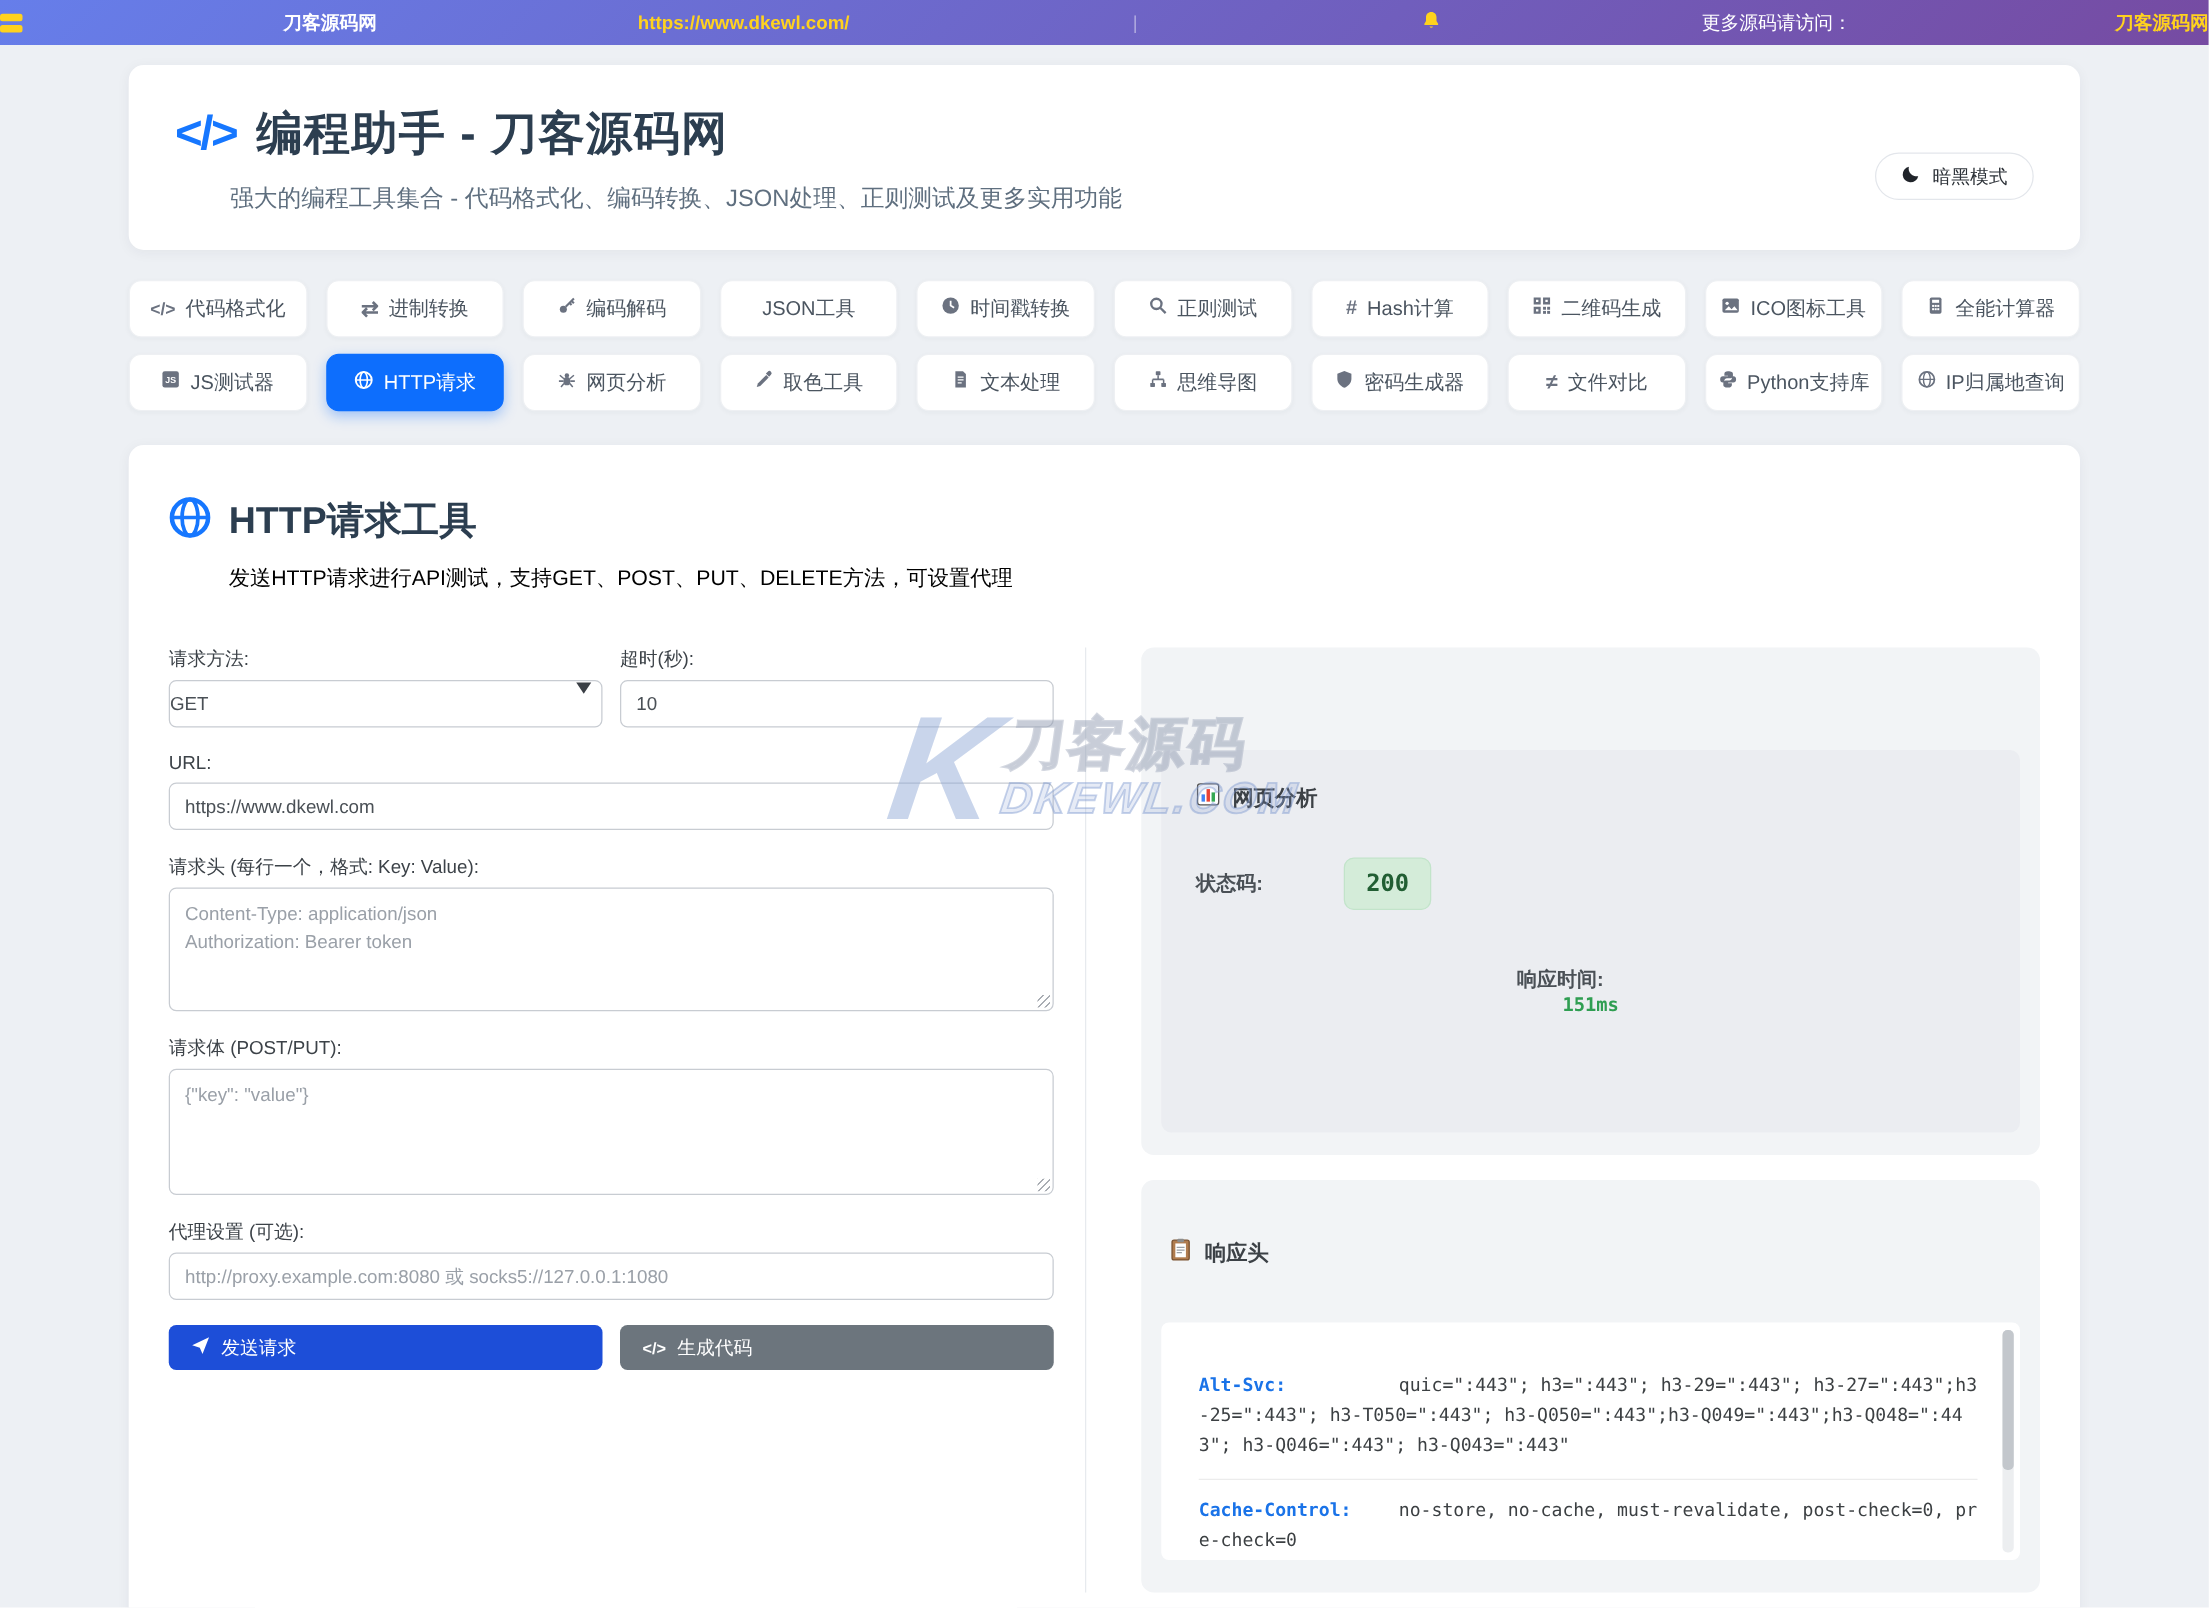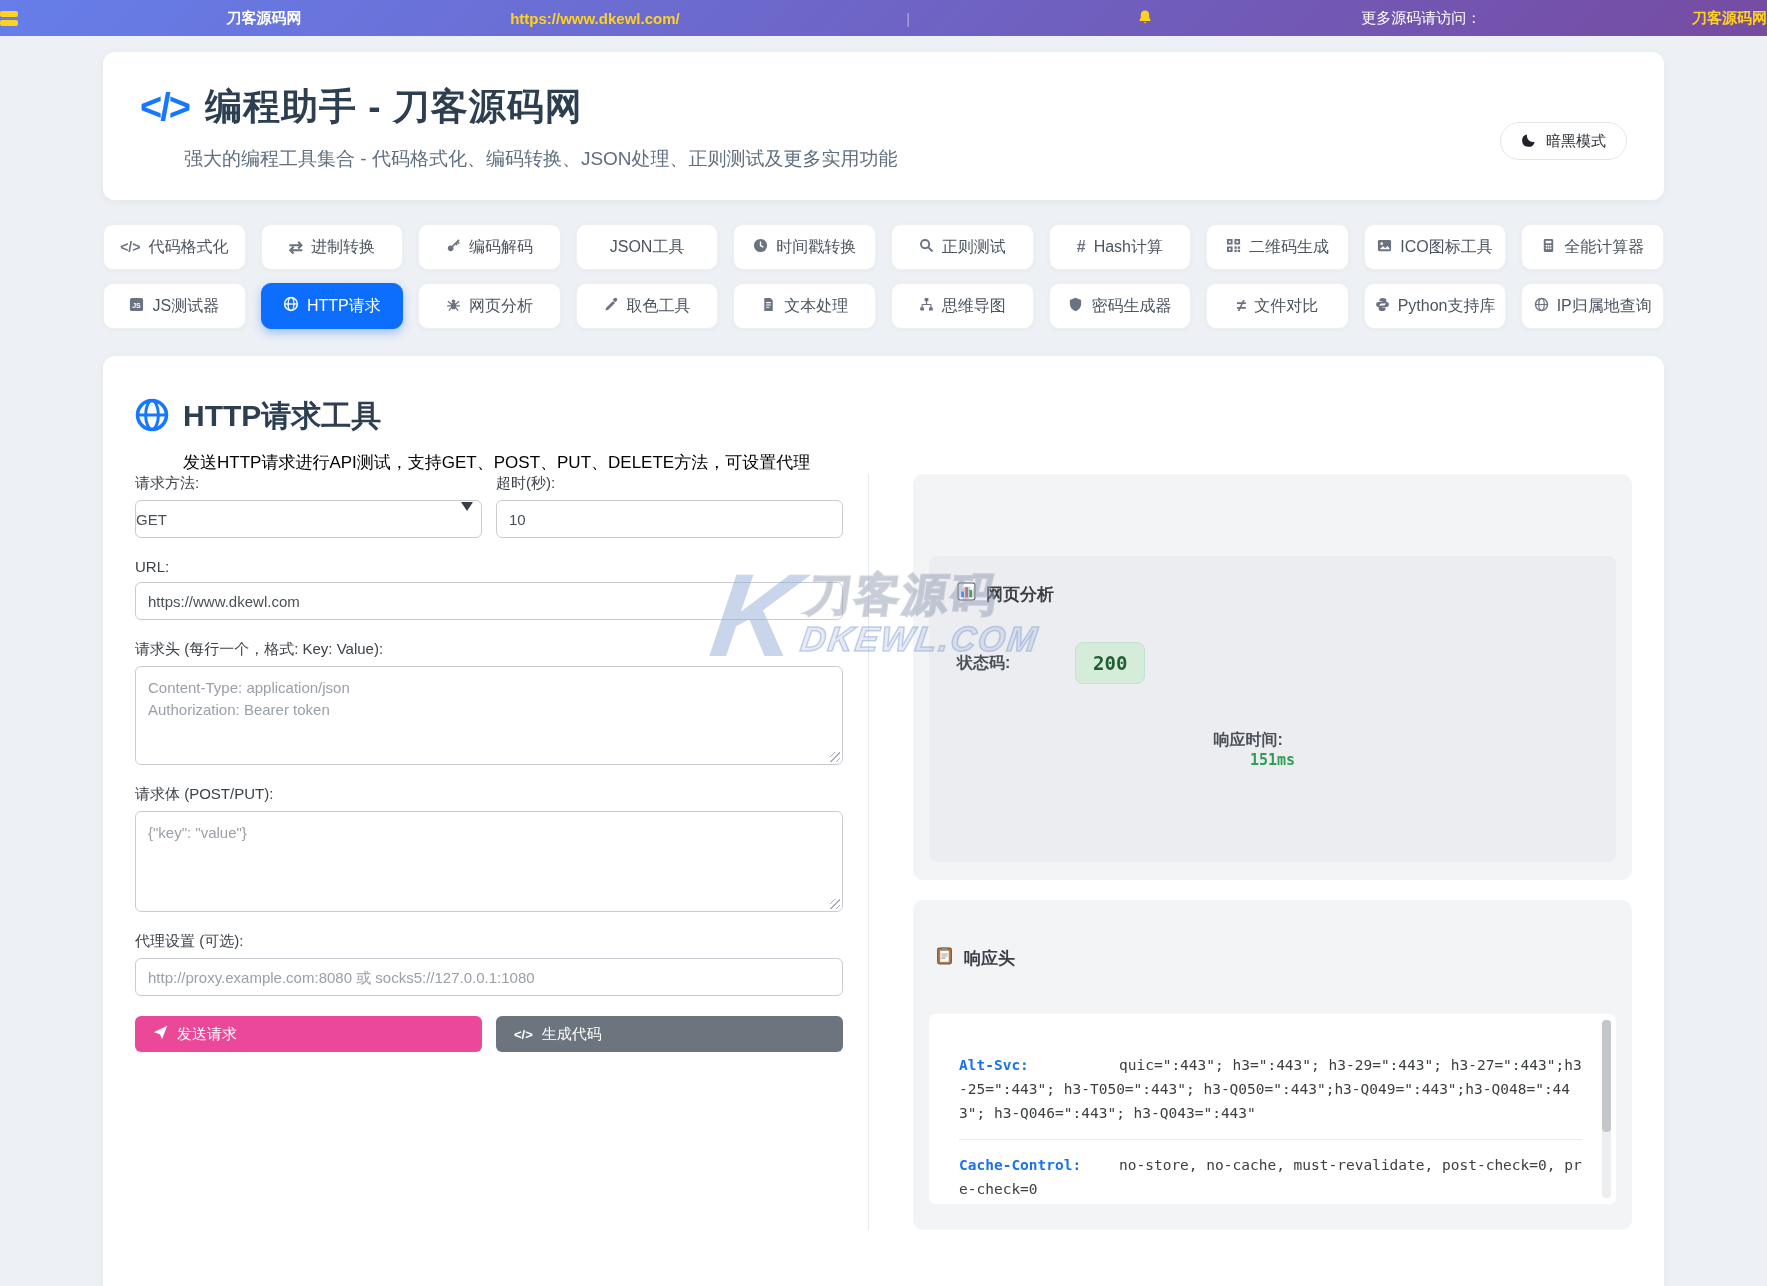--- a/index.html
+++ b/index.html
@@ -44,21 +44,21 @@
   }
   .tab-btn .icon-tx { font-weight: bold; color: #6b7280; font-size: 14px; }
   .tab-btn.active { background: #0d6efd; border-color: #0d6efd; color: #fff; box-shadow: 0 4px 10px rgba(13,110,253,.35); text-align: right; }
 
   
   .main-card { margin-top: 27px; padding: 40px 32px; min-height: 1050px; position: relative; }
   .tool-title-row { display: flex; align-items: center; gap: 14px; }
   .tool-title { font-size: 30px; font-weight: bold; color: #2c3e50; }
   .tool-desc { font-size: 17px; color: #000000; margin: 14px 0 0 48px; }
 
-  .columns { display: flex; }
+  .columns { display: flex; margin-top: 44px; }
   .left-col { width: 708px; }
   .v-divider { width: 0; border-left: 1px solid #e7eaee; margin: 0 44px 0 25px; }
   .right-col { flex: 1; min-width: 0; }
 
   
   .fgroup { margin-bottom: 20px; }
   .flabel { font-size: 15px; color: #3c4248; margin-bottom: 7px; }
   .frow { display: flex; gap: 14px; }
   .frow .fgroup { flex: 1; }
   .tinput, .tarea, .fselect {
@@ -72,21 +72,21 @@
     border-left: 6px solid transparent; border-right: 6px solid transparent; border-top: 9px solid #3a3f45; }
   .ta-wrap { position: relative; }
   .tarea { display: block; padding: 10px 12px; resize: none; line-height: 1.45; }
   .tarea.h1 { height: 99px; }
   .tarea.h2 { height: 101px; }
   .ta-handle { position: absolute; right: 3px; bottom: 3px; width: 10px; height: 10px;
     background: repeating-linear-gradient(135deg, transparent 0 3px, #a9adb3 3px 4px); pointer-events: none; }
   .btn-row { display: flex; gap: 14px; margin-top: 4px; }
   .act-btn { flex: 1; height: 36px; border: none; border-radius: 6px; display: flex; align-items: center;
     gap: 9px; padding: 0 18px; font-size: 15px; color: #fff; cursor: pointer; font-family: "Liberation Sans", sans-serif; }
-  .send-btn { background: #ec4899; }
+  .send-btn { background: #1d4ed8; }
   .code-btn { background: #6c757d; }
   .act-btn .icon-tx { font-weight: bold; font-size: 13px; color: #fff; }
 
   
   .resp-box { background: #f2f4f6; border-radius: 10px; padding: 16px; }
   .resp-box.first { height: 406px; }
   .resp-inner { background: #ebedf1; border-radius: 8px; margin-top: 66px; padding: 26px 28px; height: 306px; }
   .sec-title { display: flex; align-items: center; gap: 10px; font-size: 17px; font-weight: bold; color: #3c4146; }
   .stat-row { display: flex; align-items: center; margin-top: 36px; }
   .stat-label { width: 118px; font-size: 16px; font-weight: bold; color: #4a5056; }

